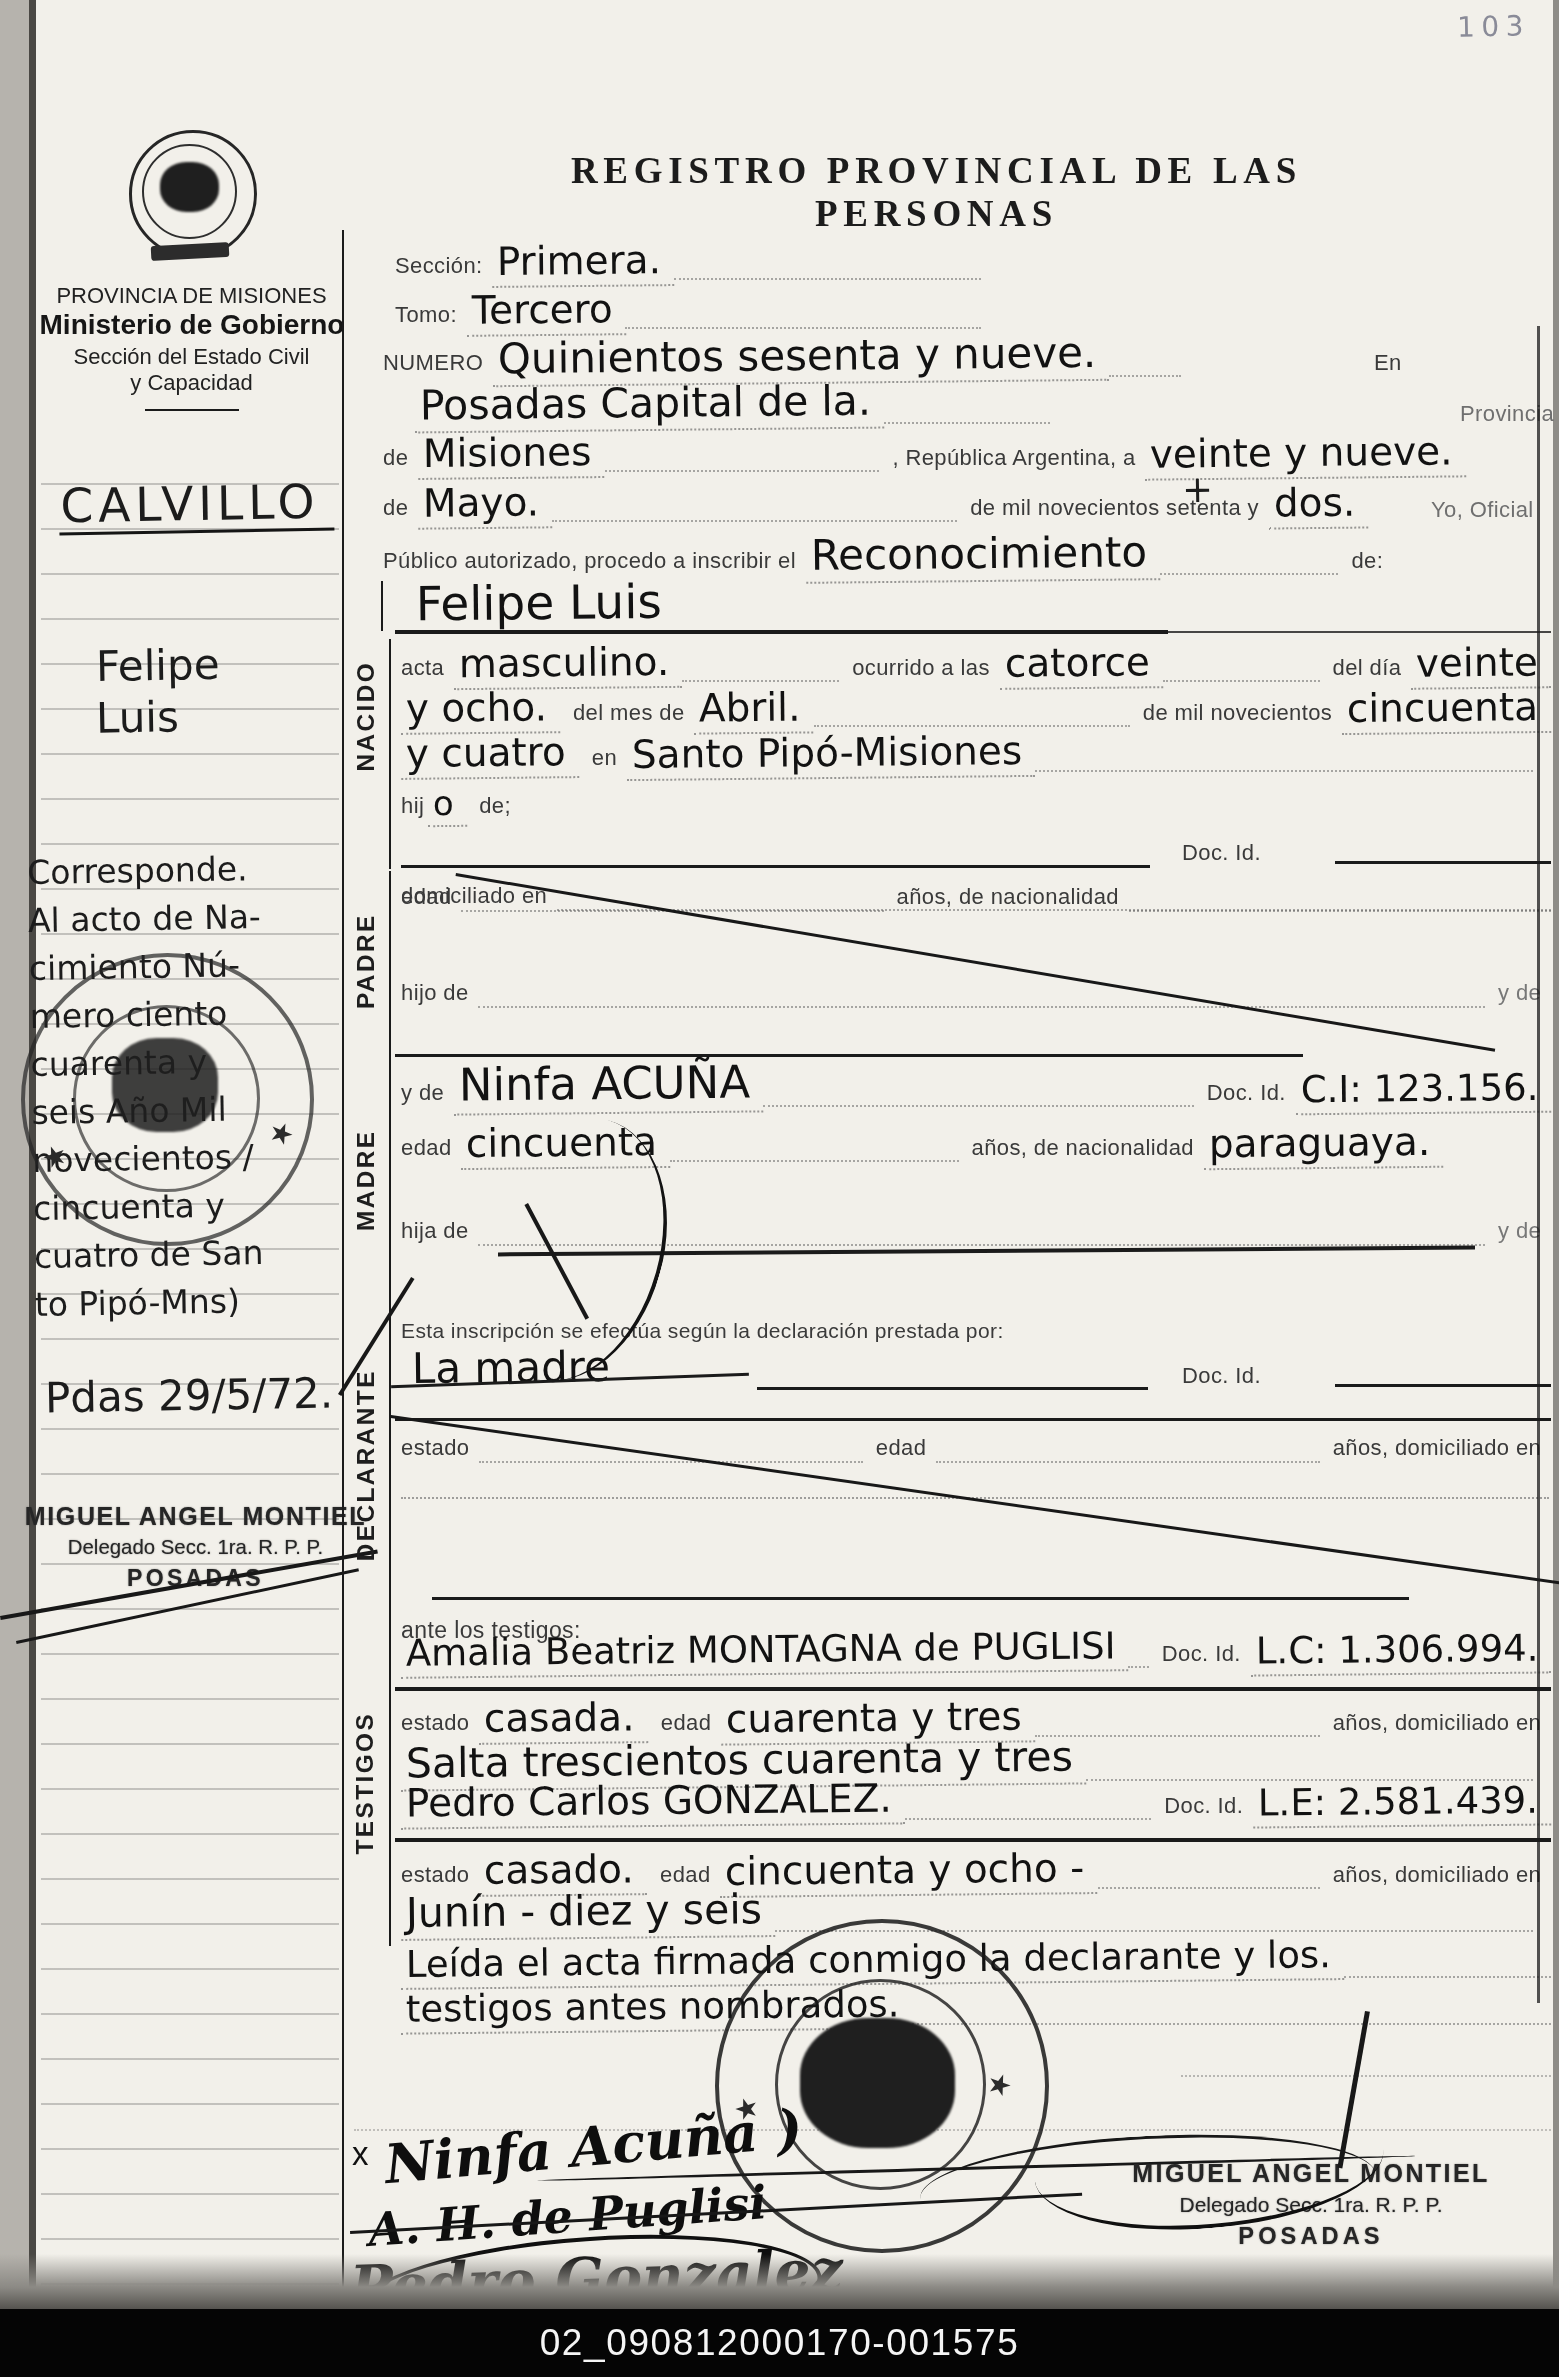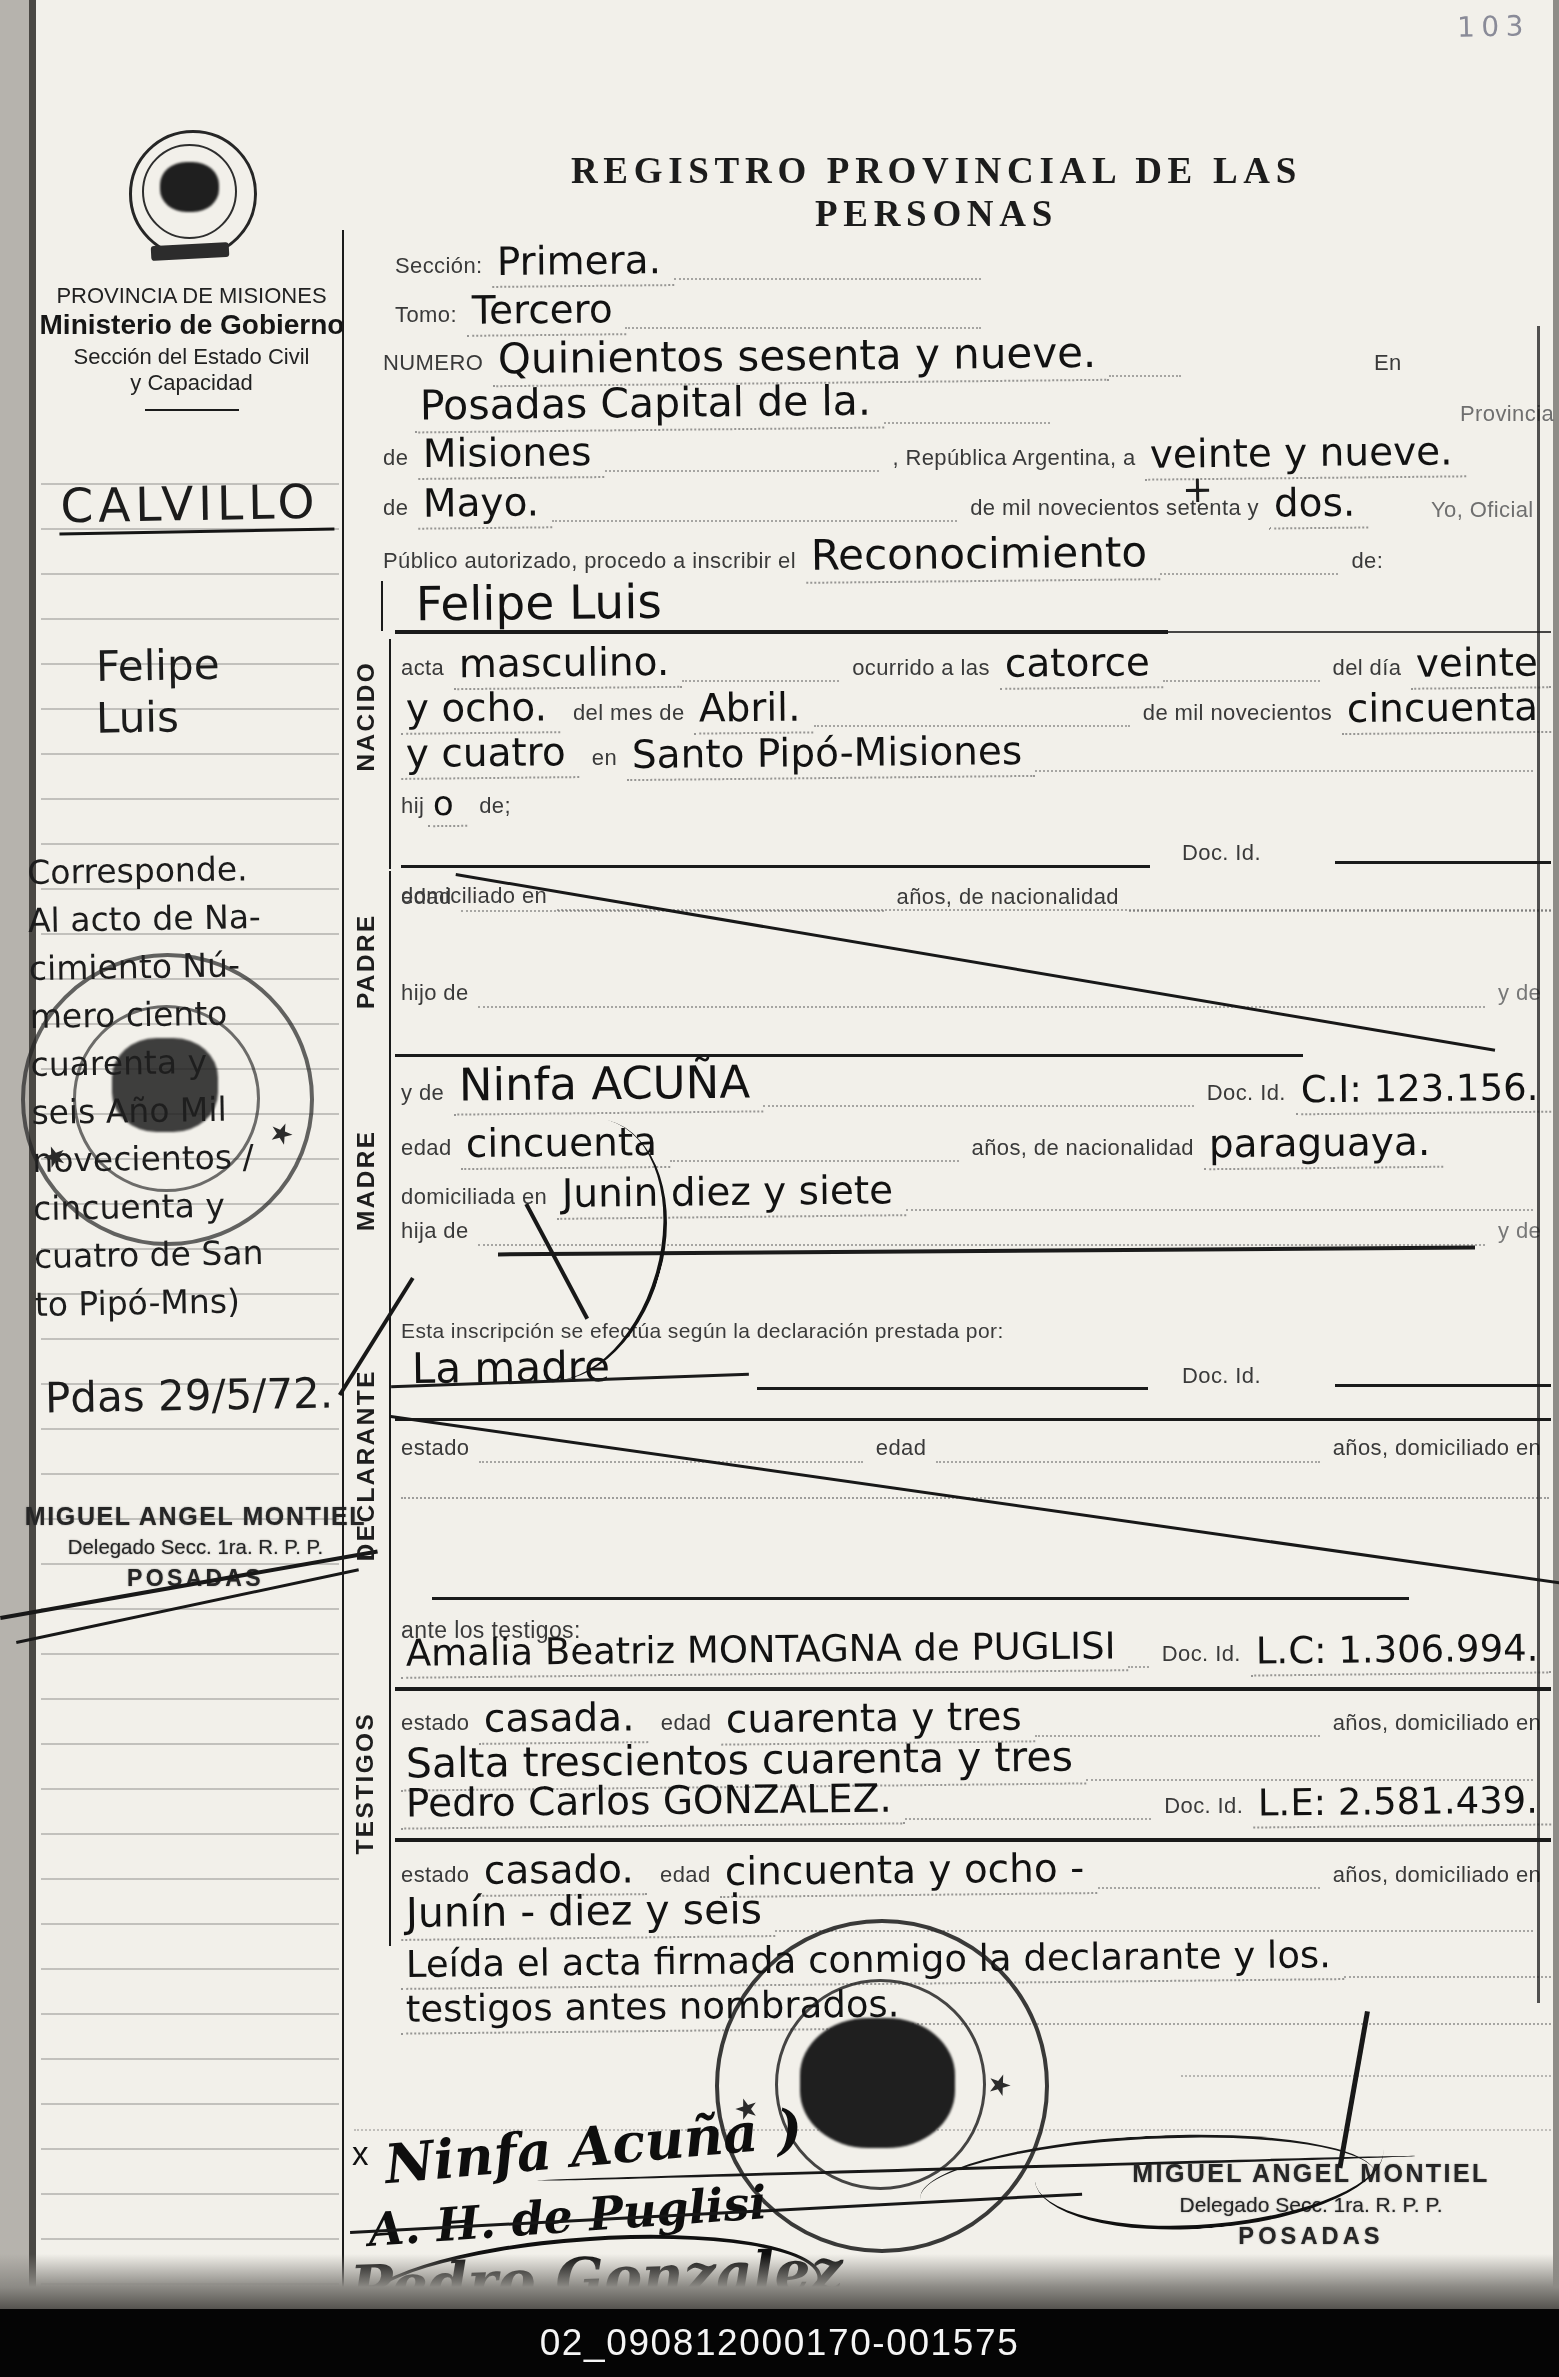--- a/index.html
+++ b/index.html
@@ -212,25 +212,20 @@
     <span class="lbl after">Doc. Id.</span>
     <span class="val small" style="font-size:37px;">C.I: 123.156.</span>
   </div>
   <div class="row" style="left:401px;top:1120px;width:1042px;">
     <span class="lbl">edad</span>
     <span class="val">cincuenta</span>
     <span class="dots"></span>
     <span class="lbl after">años, de nacionalidad</span>
     <span class="val">paraguaya.</span>
   </div>
-  <div class="row" style="left:401px;top:1169px;width:1132px;">
-    <span class="lbl">domiciliada en</span>
-    <span class="val">Junin diez y siete</span>
-    <span class="dots"></span>
-  </div>
   <div class="row" style="left:401px;top:1218px;width:1150px;">
     <span class="lbl">hija de</span>
     <span class="dots"></span>
     <span class="lbl after" style="color:#777;">y de</span>
   </div>
   <div class="solid" style="left:498px;top:1249px;width:977px;height:4.1px;transform:rotate(-.4deg);"></div>
   <div class="diag" style="left:528px;top:1203px;width:130px;height:4.1px;transform:rotate(62deg);"></div>
 
   <div class="vlabel" style="left:234px;top:1453px;width:261px;">DECLARANTE</div>
   <div class="solid" style="left:389px;top:1315px;width:2.4px;height:313px;"></div>

